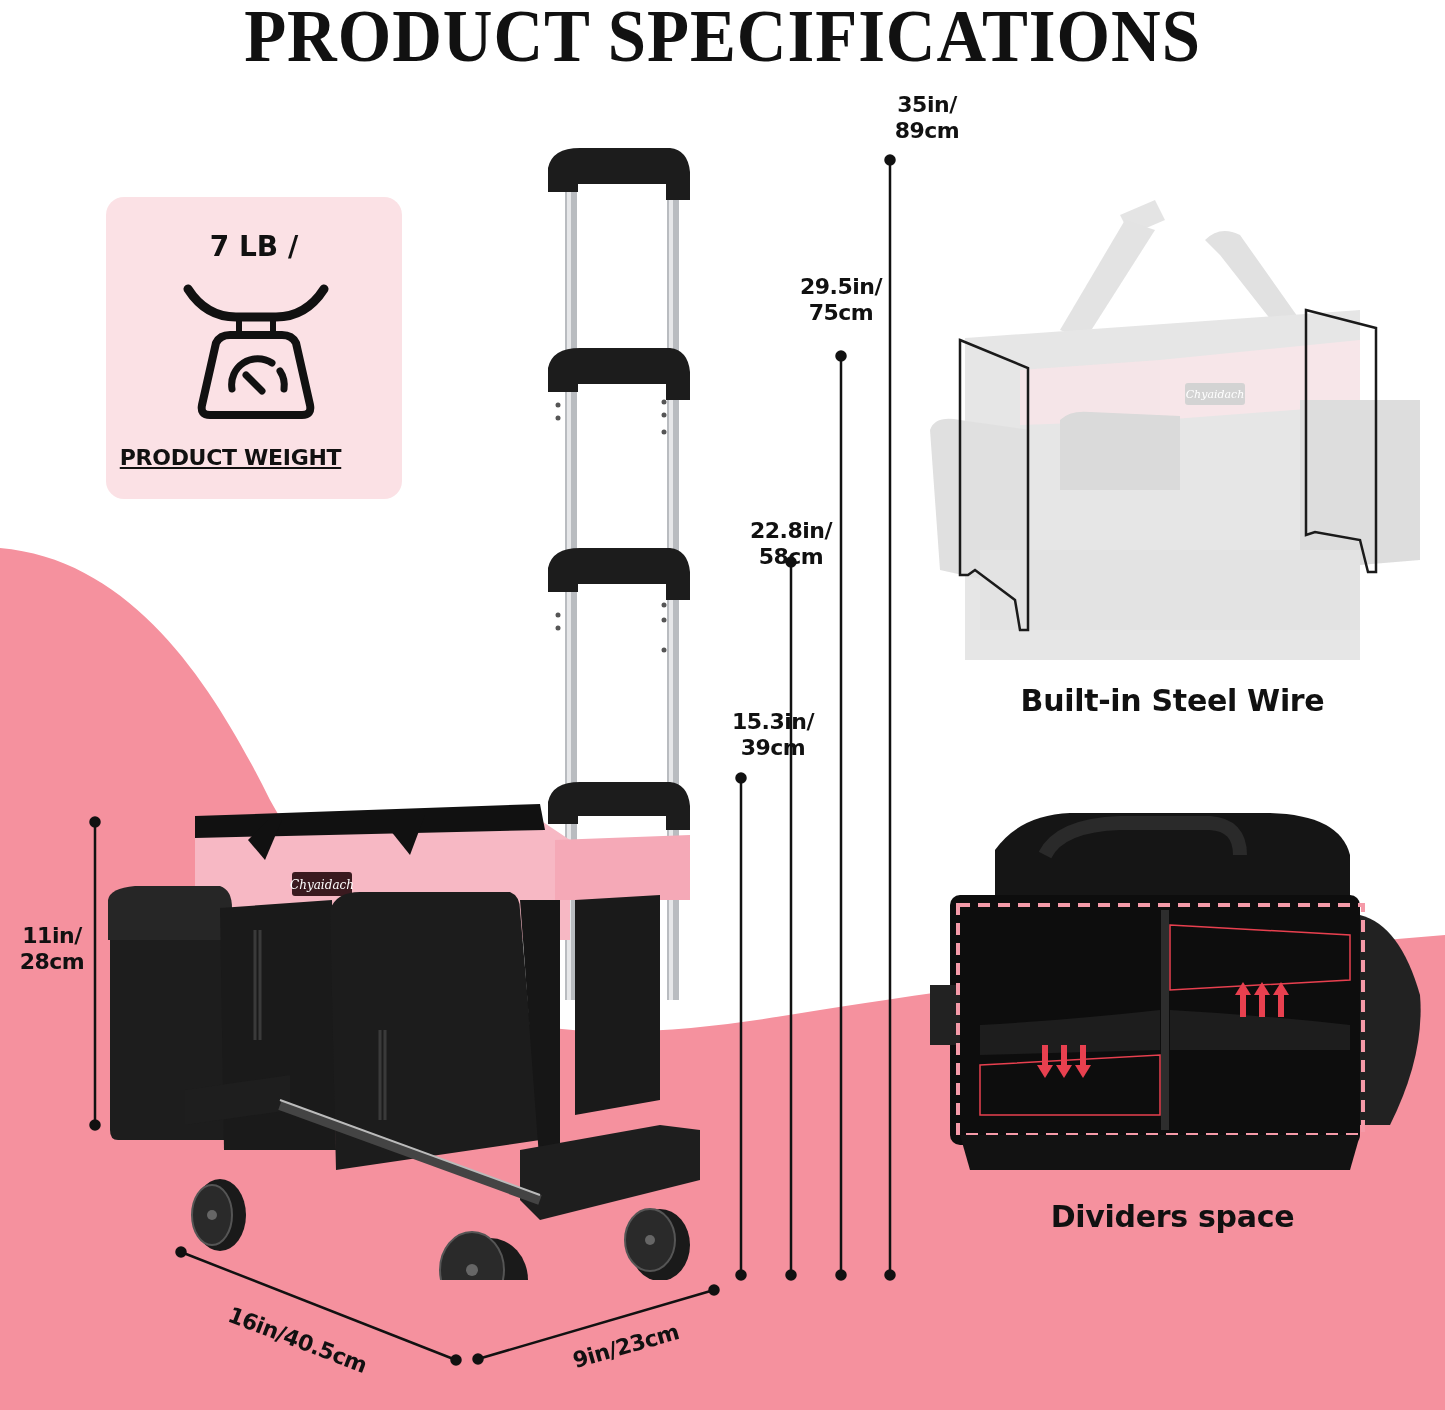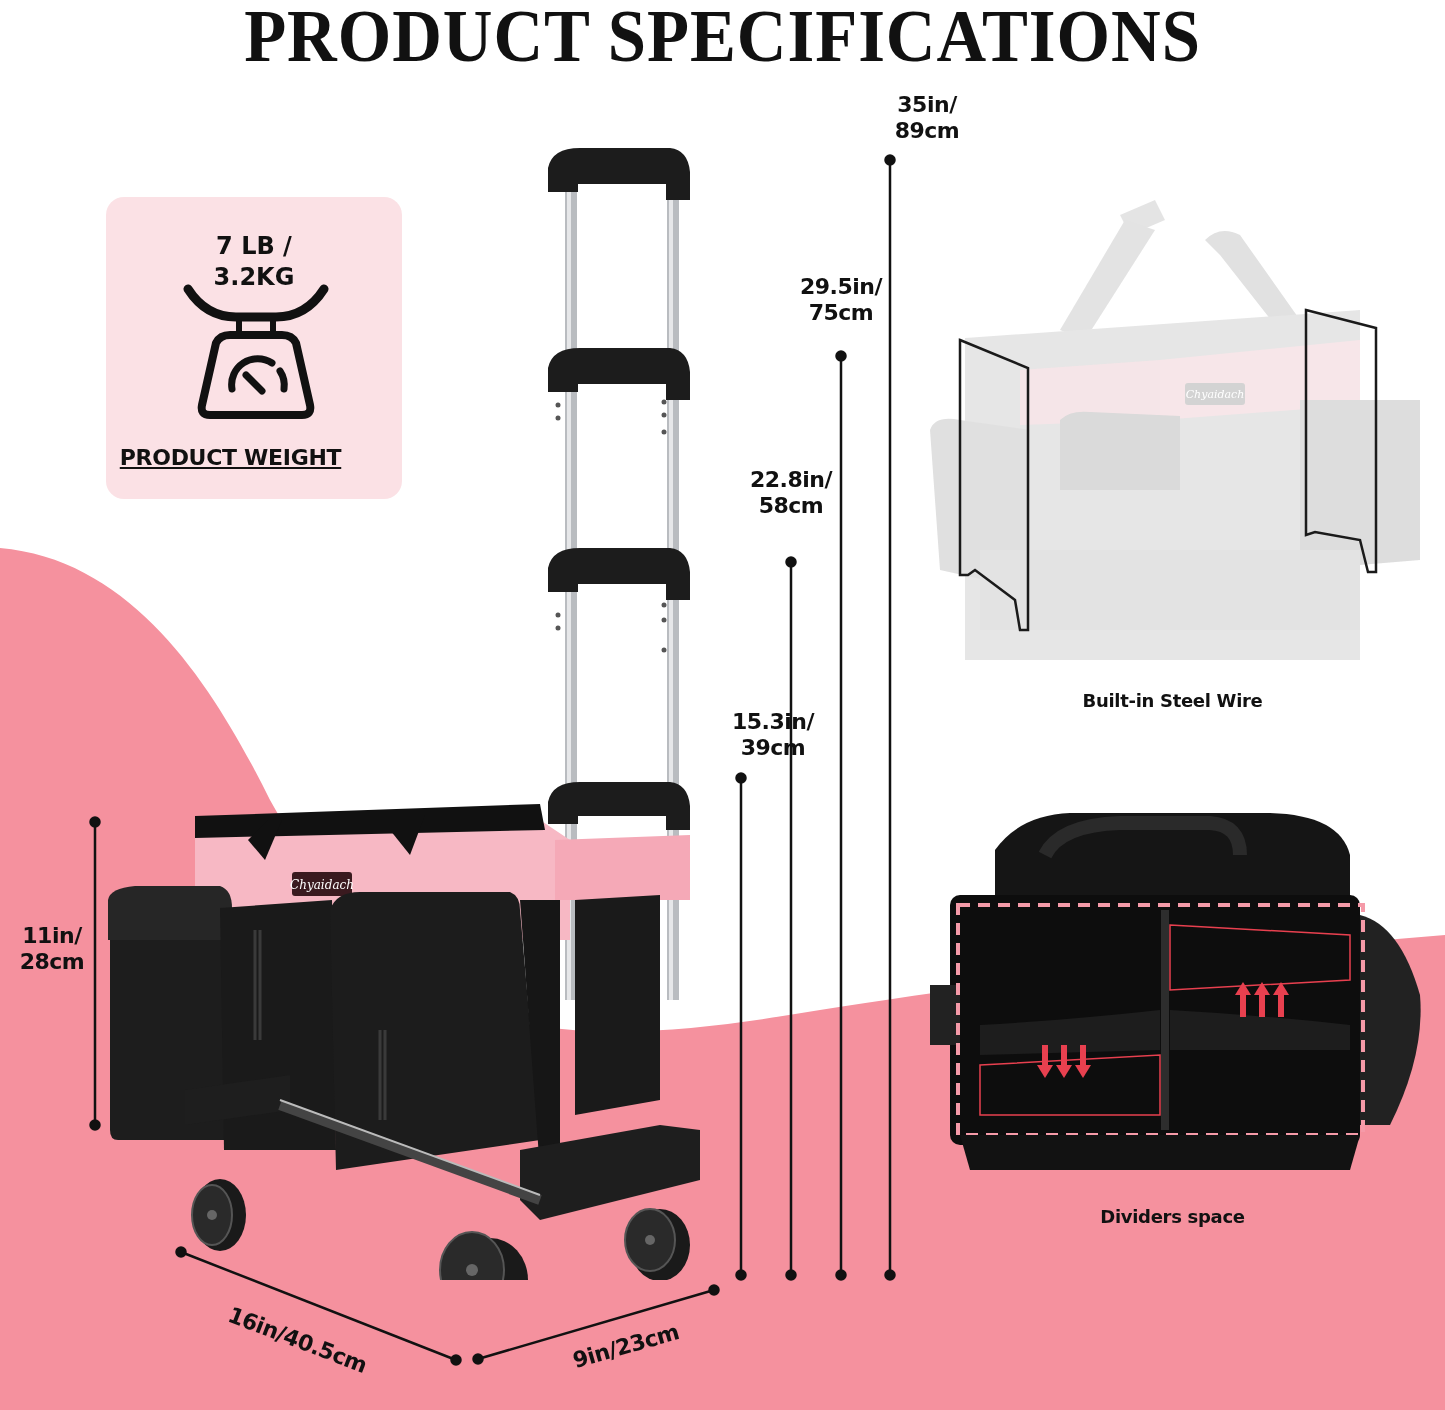--- a/index.html
+++ b/index.html
@@ -16,48 +16,47 @@
       font-family: "Liberation Serif", serif; font-weight: bold;
       font-size: 74px; letter-spacing: 1px; color: #111;
       transform: scaleX(0.93); transform-origin: center top;
     }
     .weight-card {
       left: 106px; top: 197px; width: 296px; height: 302px;
       background: #fbe1e5; border-radius: 18px;
     }
     .weight-value {
       left: 0; width: 296px; top: 34px; text-align: center;
-      font-family: "DejaVu Sans", sans-serif; font-weight: bold; font-size: 24px; line-height: 31px;
+      font-family: "DejaVu Sans", sans-serif; font-weight: bold; font-size: 28px; line-height: 31px;
     }
     .weight-caption {
       left: 0; width: 249px; top: 248px; text-align: center;
       font-weight: bold; font-size: 22px; letter-spacing: -0.3px; text-decoration: underline;
     }
     .dim {
       font-family: "DejaVu Sans", sans-serif; font-weight: bold;
       font-size: 22px; line-height: 26px; text-align: center; letter-spacing: -0.5px;
     }
     .feature-caption {
       font-family: "DejaVu Sans", sans-serif; font-weight: bold;
-      font-size: 18px; line-height: 35px; text-align: center; letter-spacing: -0.3px;
+      font-size: 30px; line-height: 35px; text-align: center; letter-spacing: -0.3px;
     }
   </style>
 </head>
 <body>
 
 <svg id="bg-svg" width="1445" height="1410">
   <path d="M0,548 C140,560 220,700 270,800 C330,905 360,960 440,1000 C560,1050 700,1030 820,1010 C980,985 1200,955 1445,935 L1445,1410 L0,1410 Z" fill="#f5919e"></path>
 </svg>
 
 <div class="abs title">PRODUCT SPECIFICATIONS</div>
 
 <div class="abs weight-card">
   <div class="abs weight-value">
     <div>7 LB /</div>
-    <div>3.2KG</div>
   </div>
   <svg class="abs" style="left:70px;top:80px" width="160" height="150">
     <path d="M12,12 Q30,40 60,40 L100,40 Q130,40 148,12" fill="none" stroke="#111" stroke-width="9" stroke-linecap="round"></path>
     <rect x="60" y="40" width="6" height="20" fill="#111"></rect>
     <rect x="94" y="40" width="6" height="20" fill="#111"></rect>
     <path d="M40,66 Q44,58 54,58 L106,58 Q116,58 120,66 L134,128 Q136,138 126,138 L34,138 Q24,138 26,128 Z" fill="none" stroke="#111" stroke-width="8" stroke-linejoin="round"></path>
     <path d="M56,112 A26,26 0 0 1 96,86" fill="none" stroke="#111" stroke-width="7" stroke-linecap="round"></path>
     <path d="M104,94 A26,26 0 0 1 108,112" fill="none" stroke="#111" stroke-width="7" stroke-linecap="round"></path>
     <line x1="70" y1="98" x2="86" y2="114" stroke="#111" stroke-width="7" stroke-linecap="round"></line>
   </svg>
@@ -161,21 +160,21 @@
 </svg>
 
 <div class="abs dim" style="left:877px;top:92px;width:100px;">
   <div>35in/</div>
     <div>89cm</div>
 </div>
 <div class="abs dim" style="left:782px;top:274px;width:118px;">
   <div>29.5in/</div>
     <div>75cm</div>
 </div>
-<div class="abs dim" style="left:732px;top:467px;width:118px;">
+<div class="abs dim" style="left:732px;top:518px;width:118px;">
   <div>22.8in/</div>
     <div>58cm</div>
 </div>
 <div class="abs dim" style="left:714px;top:709px;width:118px;">
   <div>15.3in/</div>
     <div>39cm</div>
 </div>
 <div class="abs dim" style="left:8px;top:923px;width:88px;">
   <div>11in/</div>
     <div>28cm</div>

